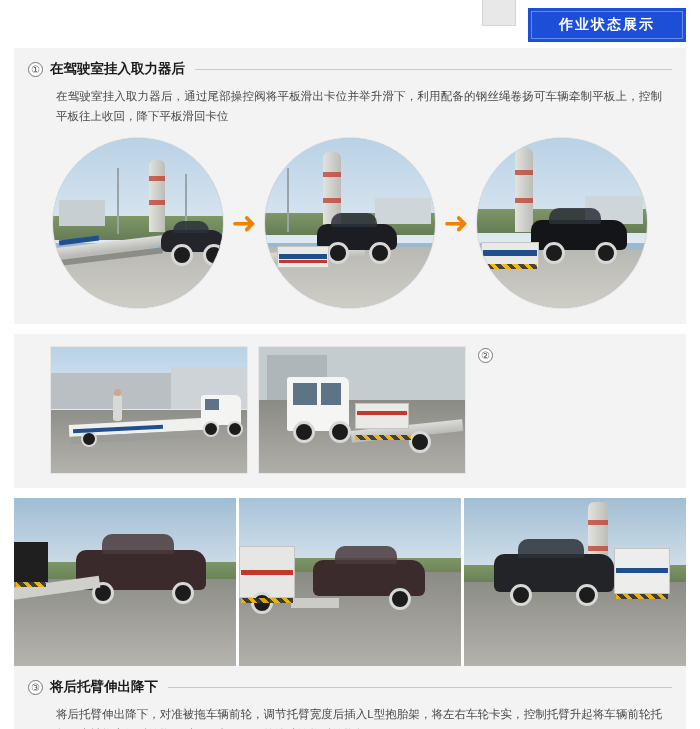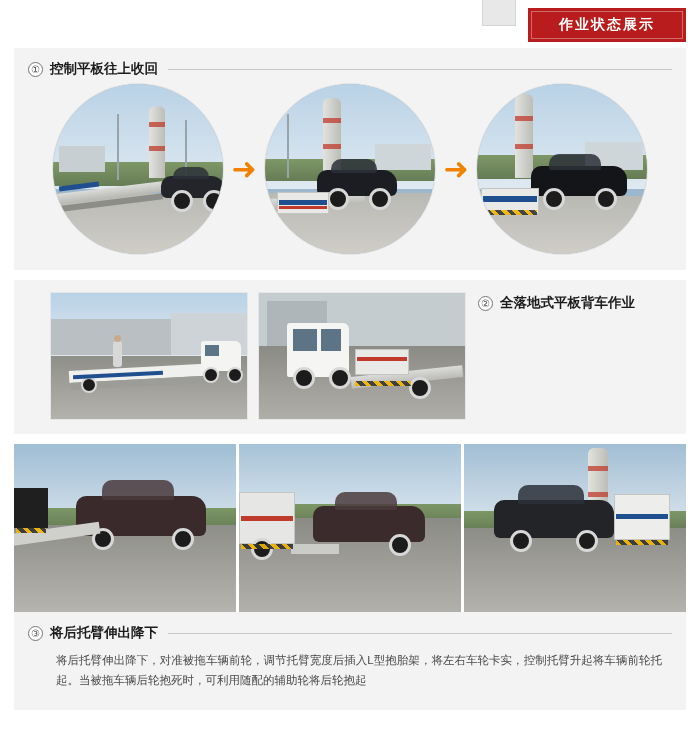--- a/index.html
+++ b/index.html
@@ -18,21 +18,21 @@
   
   .header {
     position: relative;
     height: 48px;
     width: 700px;
   }
   .header-ribbon {
     position: absolute;
     right: 14px; top: 8px;
     width: 158px; height: 34px;
-    background: #b91c1c;
+    background: #1d4ed8;
     color: #fff;
     font-size: 14px;
     font-weight: bold;
     letter-spacing: 2px;
     display: flex;
     align-items: center;
     justify-content: center;
   }
   .header-ribbon::before {
     content: "";
@@ -172,23 +172,24 @@
 <body>
 
 <div class="header">
   <div class="header-tab"></div>
   <div class="header-ribbon">作业状态展示</div>
 </div>
 
 <div class="panel">
   <div class="sec-head">
     <div class="sec-num">①</div>
-    <div class="sec-title">控制平板往上收回</div>
+    <div class="sec-title">在驾驶室挂入取力器后</div>
     <div class="sec-rule"></div>
   </div>
+  <div class="sec-body">在驾驶室挂入取力器后，通过尾部操控阀将平板滑出卡位并举升滑下，利用配备的钢丝绳卷扬可车辆牵制平板上，控制平板往上收回，降下平板滑回卡位</div>
 
   <div class="circle-row">
 
     <div class="circle">
       <div class="sky"></div>
       <div class="treeline" style="top:46%;height:14%"></div>
       <div class="bldg" style="left:6px;top:62px;width:46px;height:26px;background:#c8cfd3"></div>
       <div class="silo" style="left:96px;top:22px;width:16px;height:72px;">
         <div class="band" style="top:16px"></div>
           <div class="band" style="top:40px"></div>
@@ -290,21 +291,20 @@
         <div class="truckbody" style="left:96px;top:56px;width:54px;height:26px;"></div>
         <div class="stripe red" style="left:98px;top:64px;width:50px;height:4px;"></div>
         <div class="wheel" style="left:150px;top:84px;"></div>
         <div class="hatch" style="left:96px;top:88px;width:56px;"></div>
       </div>
     </div>
 
     <div class="sec2-text">
       <div class="sec-head">
         <div class="sec-num">②</div>
-        <div class="sec-title">全落地式平板背车作业</div>
       </div>
     </div>
   </div>
 </div>
 
 <div class="wide-row">
 
   <div class="wide">
     <div class="sky" style="height:50%;background:linear-gradient(#9fbdd4,#d7e3ec)"></div>
     <div class="treeline" style="top:38%;height:14%"></div>

